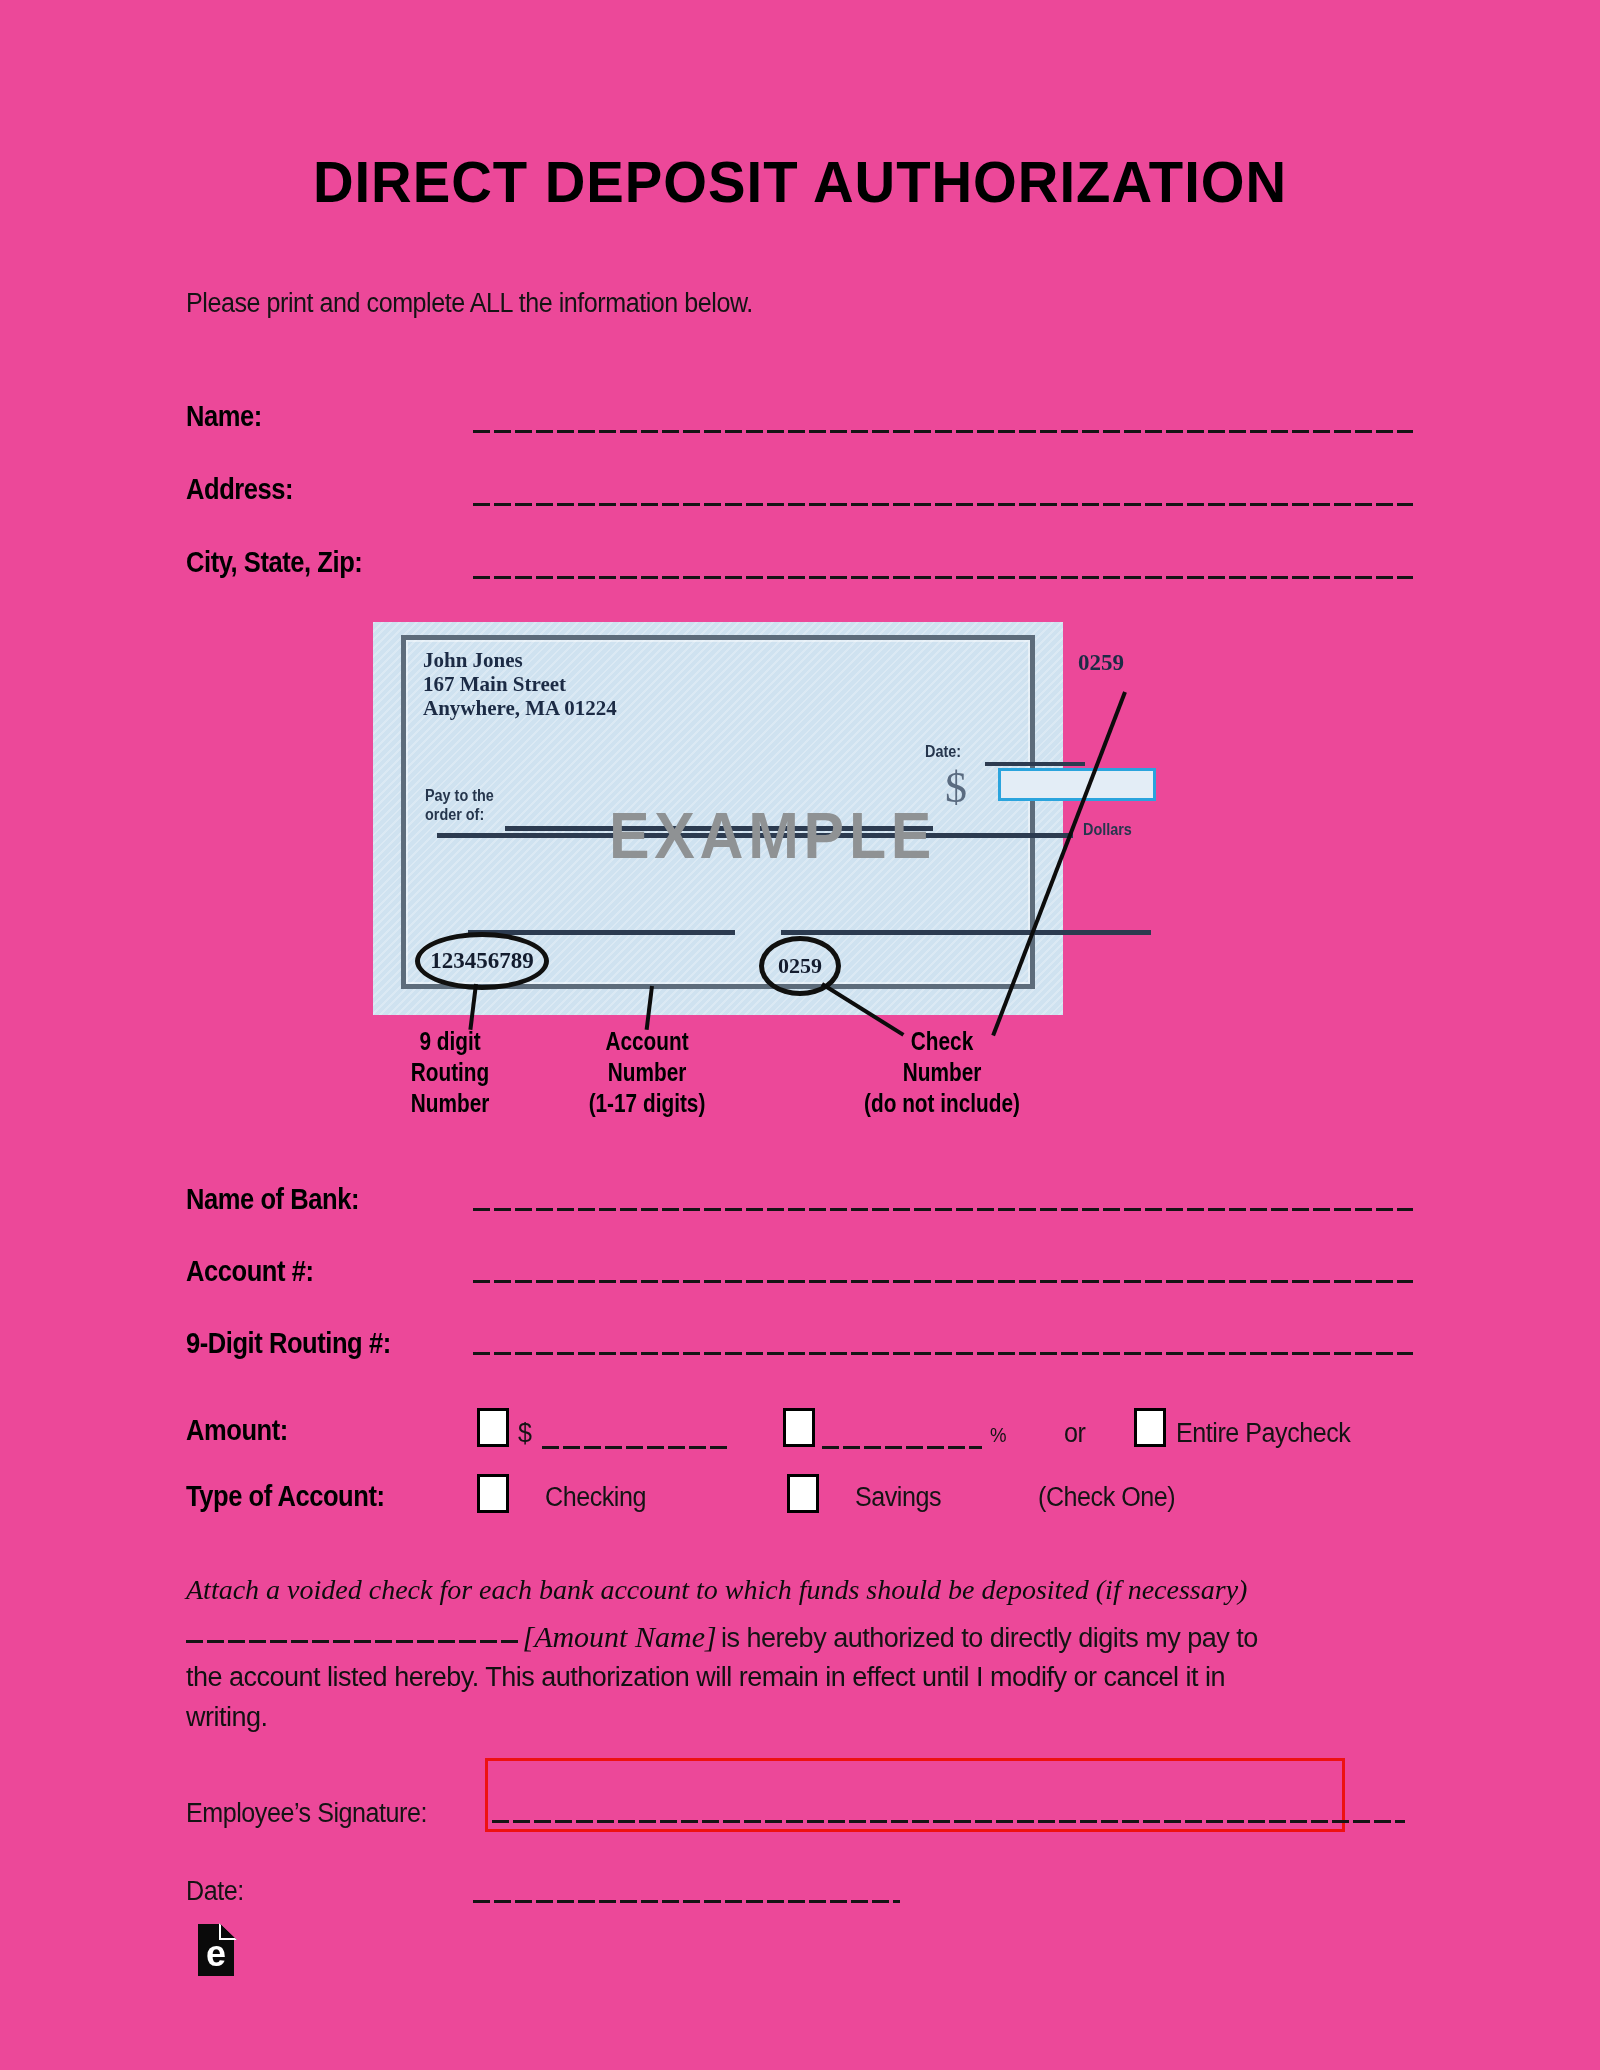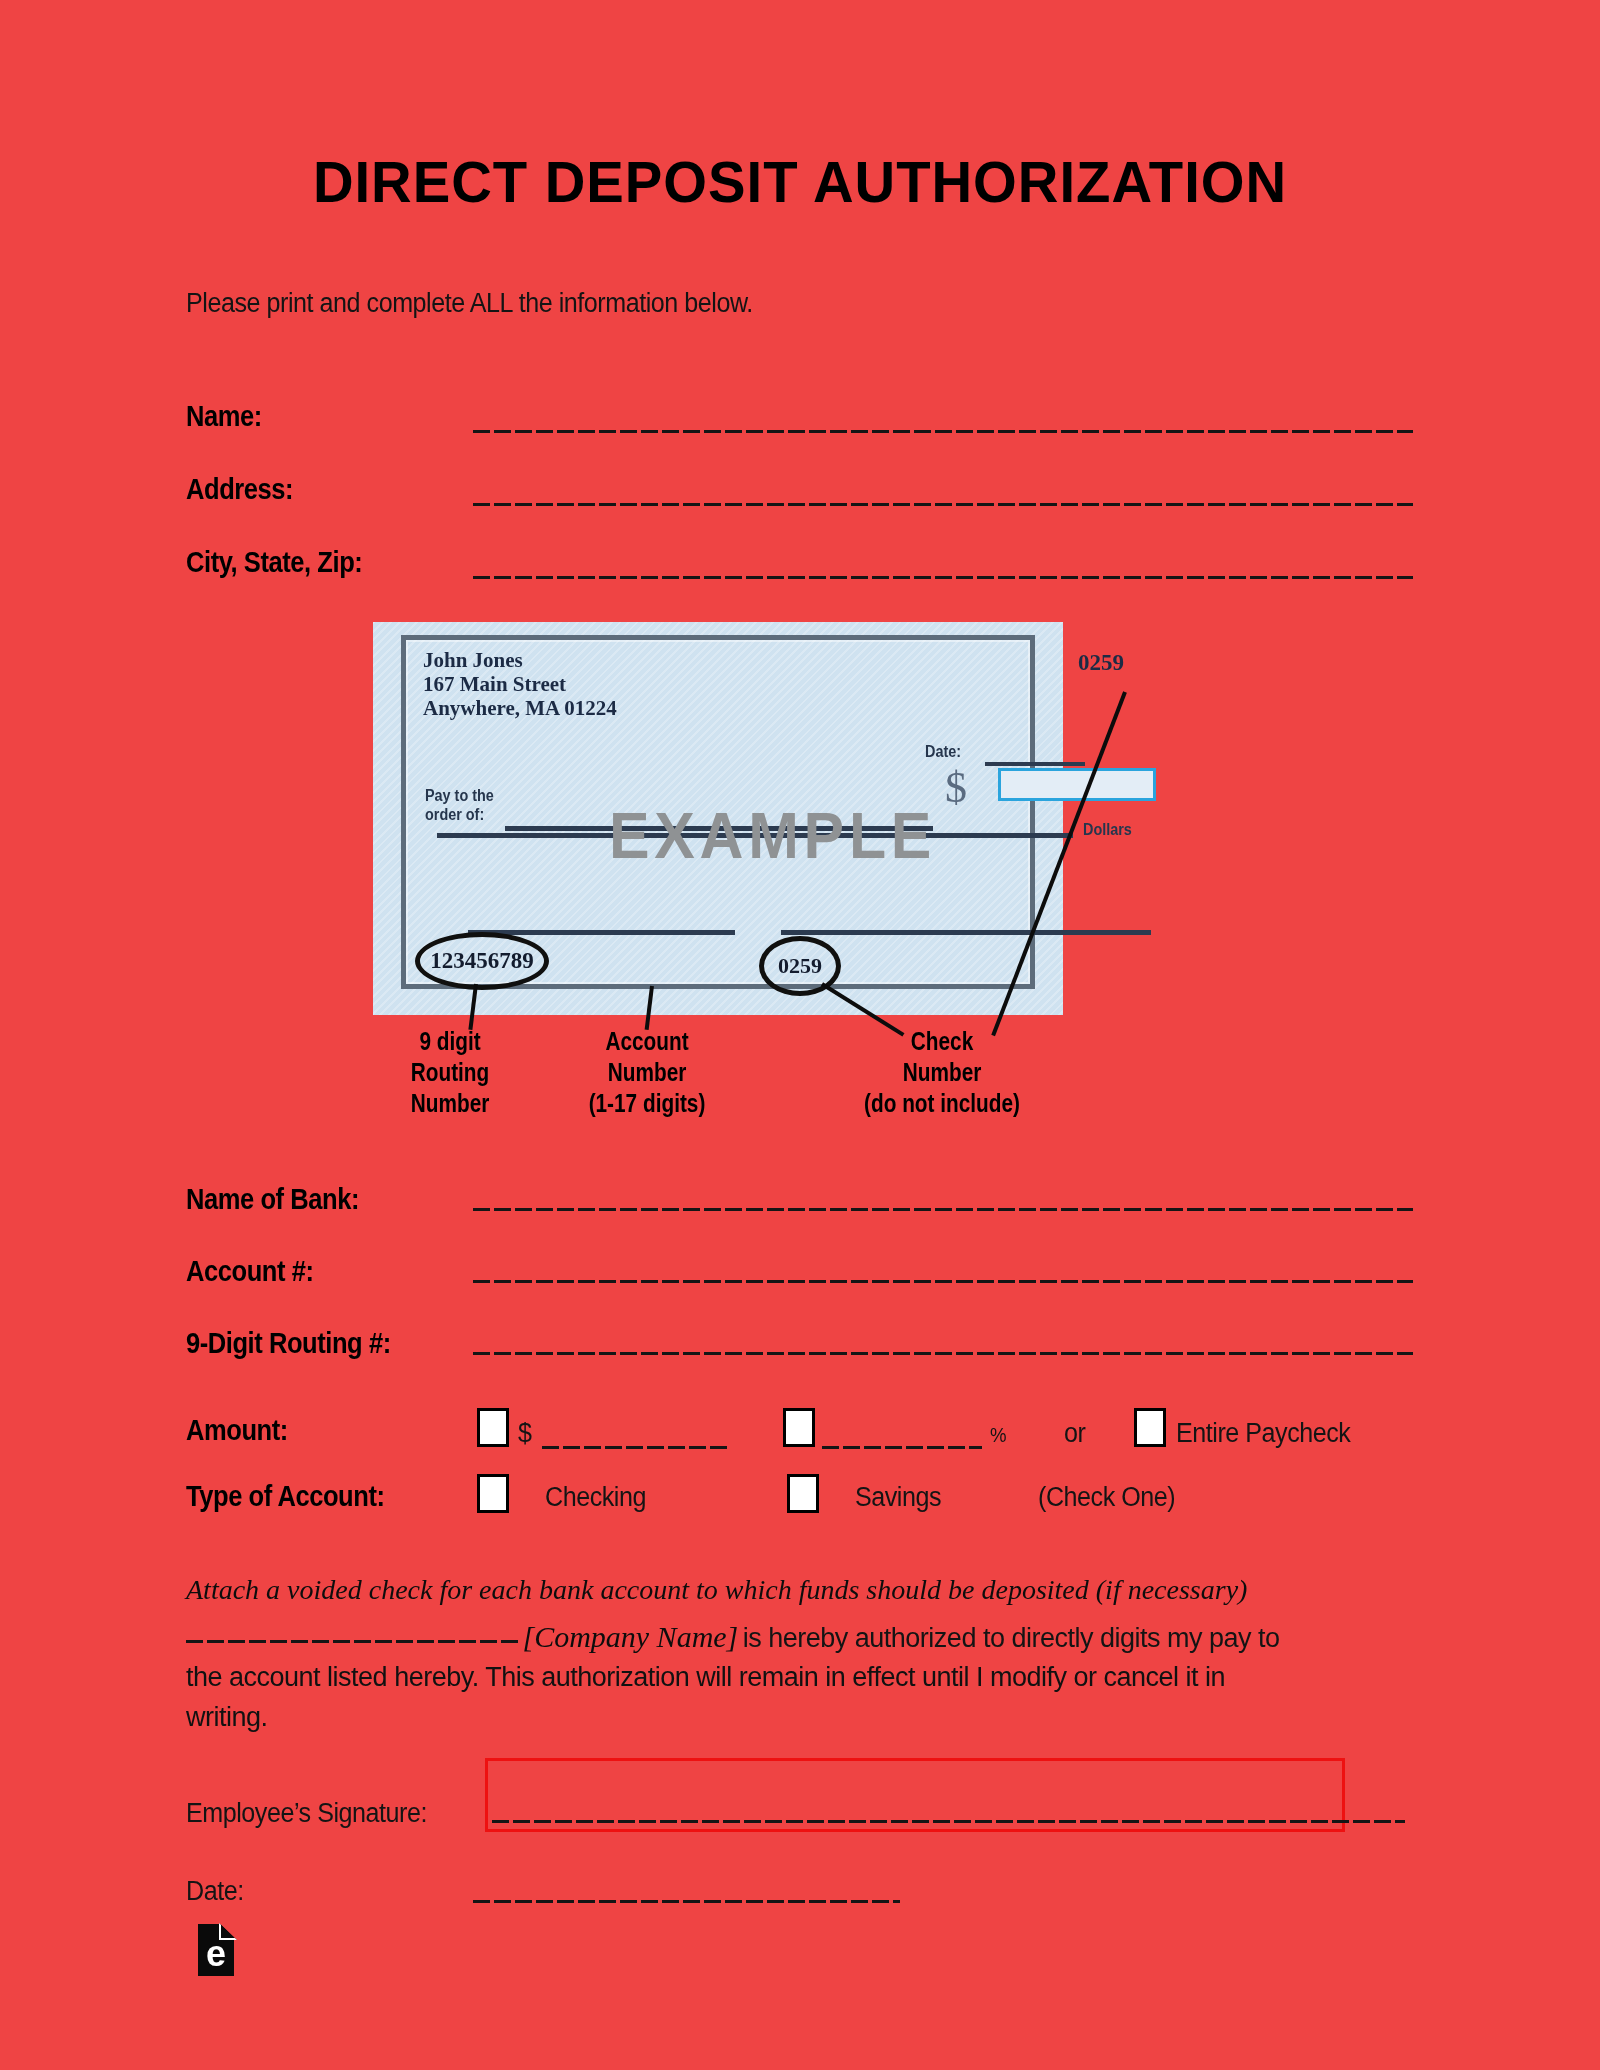--- a/index.html
+++ b/index.html
@@ -1,17 +1,17 @@
 <!DOCTYPE html>
 <html><head>
 <meta charset="utf-8">
 <style>
   html,body{margin:0;padding:0;background:#ffffff;}
   .page{
-    position:relative;width:1600px;height:2070px;background:#ef4444;
+    position:relative;width:1600px;height:2070px;background:#ec4899;
     font-family:"Liberation Sans",sans-serif;color:#111;overflow:hidden;
   }
   .abs{position:absolute;}
   .title{
     position:absolute;left:0;top:148px;width:100%;text-align:center;
     font-size:58px;font-weight:bold;letter-spacing:1px;color:#000;
     transform:scaleX(.97);white-space:nowrap;
   }
   .body-txt{
     position:absolute;font-size:27px;color:#141414;white-space:nowrap;
@@ -180,21 +180,21 @@
   <div class="cb" style="left:477px;top:1474px;"></div>
   <div class="body-txt" style="left:545px;top:1482px;">Checking</div>
   <div class="cb" style="left:787px;top:1474px;"></div>
   <div class="body-txt" style="left:855px;top:1482px;">Savings</div>
   <div class="body-txt" style="left:1038px;top:1482px;">(Check One)</div>
 
   <div class="abs serif-italic" style="left:186px;top:1544px;font-size:28px;color:#0d0d0d;white-space:nowrap;margin-top:30px;">Attach a voided check for each bank account to which funds should be deposited (if necessary)</div>
 
   <div class="para-line" style="left:186px;top:1620px;">
     <span class="inline-rule" style="width:332px;"></span>
-    <span class="serif-italic" style="font-size:30px;color:#0d0d0d;">[Company Name]</span>
+    <span class="serif-italic" style="font-size:30px;color:#0d0d0d;">[Amount Name]</span>
     <span class="t">is hereby authorized to directly digits my pay to</span>
   </div>
   <div class="para-line t" style="left:186px;top:1662px;font-size:27px;letter-spacing:-.5px;">the account listed hereby. This authorization will remain in effect until I modify or cancel it in</div>
   <div class="para-line t" style="left:186px;top:1702px;font-size:27px;letter-spacing:-.5px;">writing.</div>
 
   <div class="sig-box"></div>
   <div class="body-txt" style="left:186px;top:1798px;">Employee’s Signature:</div>
   <div class="rule" style="left:492px;top:1820px;width:913px;"></div>
 
   <div class="body-txt" style="left:186px;top:1876px;">Date:</div>

